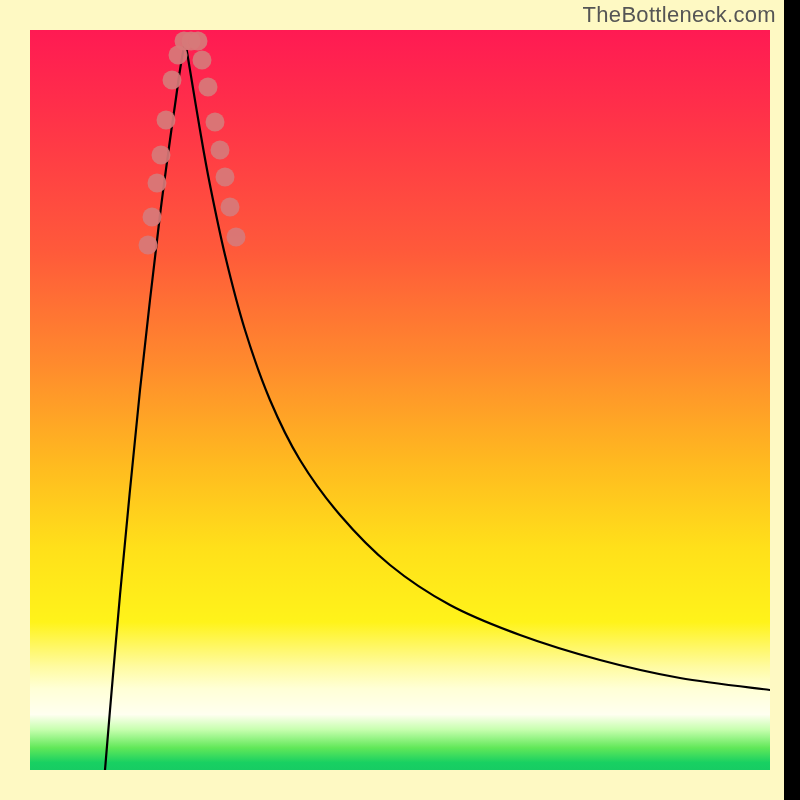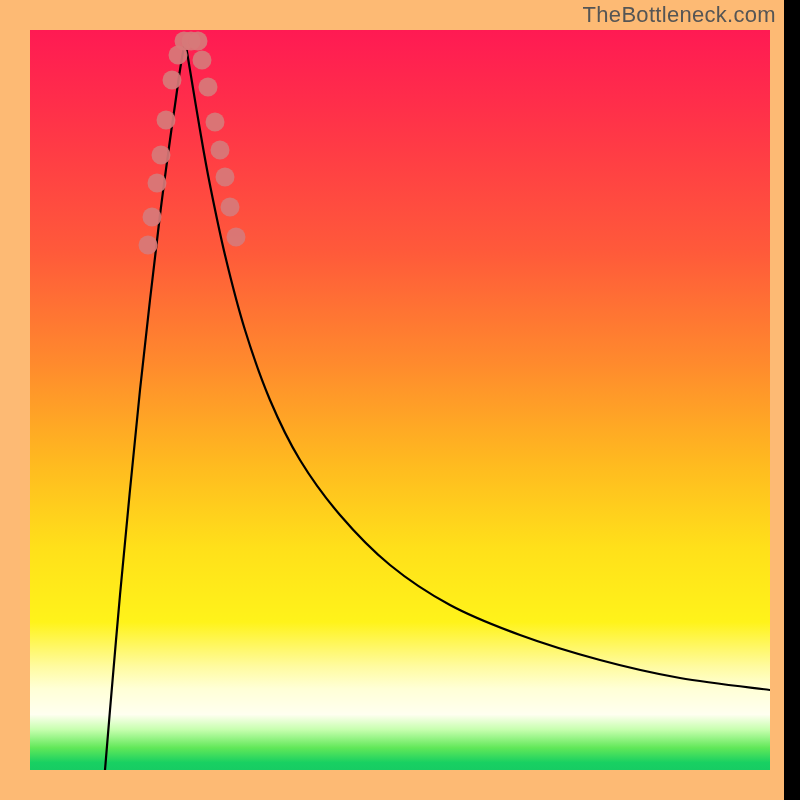--- a/index.html
+++ b/index.html
@@ -10,21 +10,21 @@
     overflow: hidden;
     background: #000;
     font-family: Arial, Helvetica, sans-serif;
   }
   .frame {
     position: absolute;
     left: 0;
     top: 0;
     width: 784px;
     height: 800px;
-    background: #fdba74;
+    background: #fef9c3;
   }
   .plot-area {
     position: absolute;
     left: 30px;
     top: 30px;
     width: 740px;
     height: 740px;
     overflow: hidden;
   }
   

